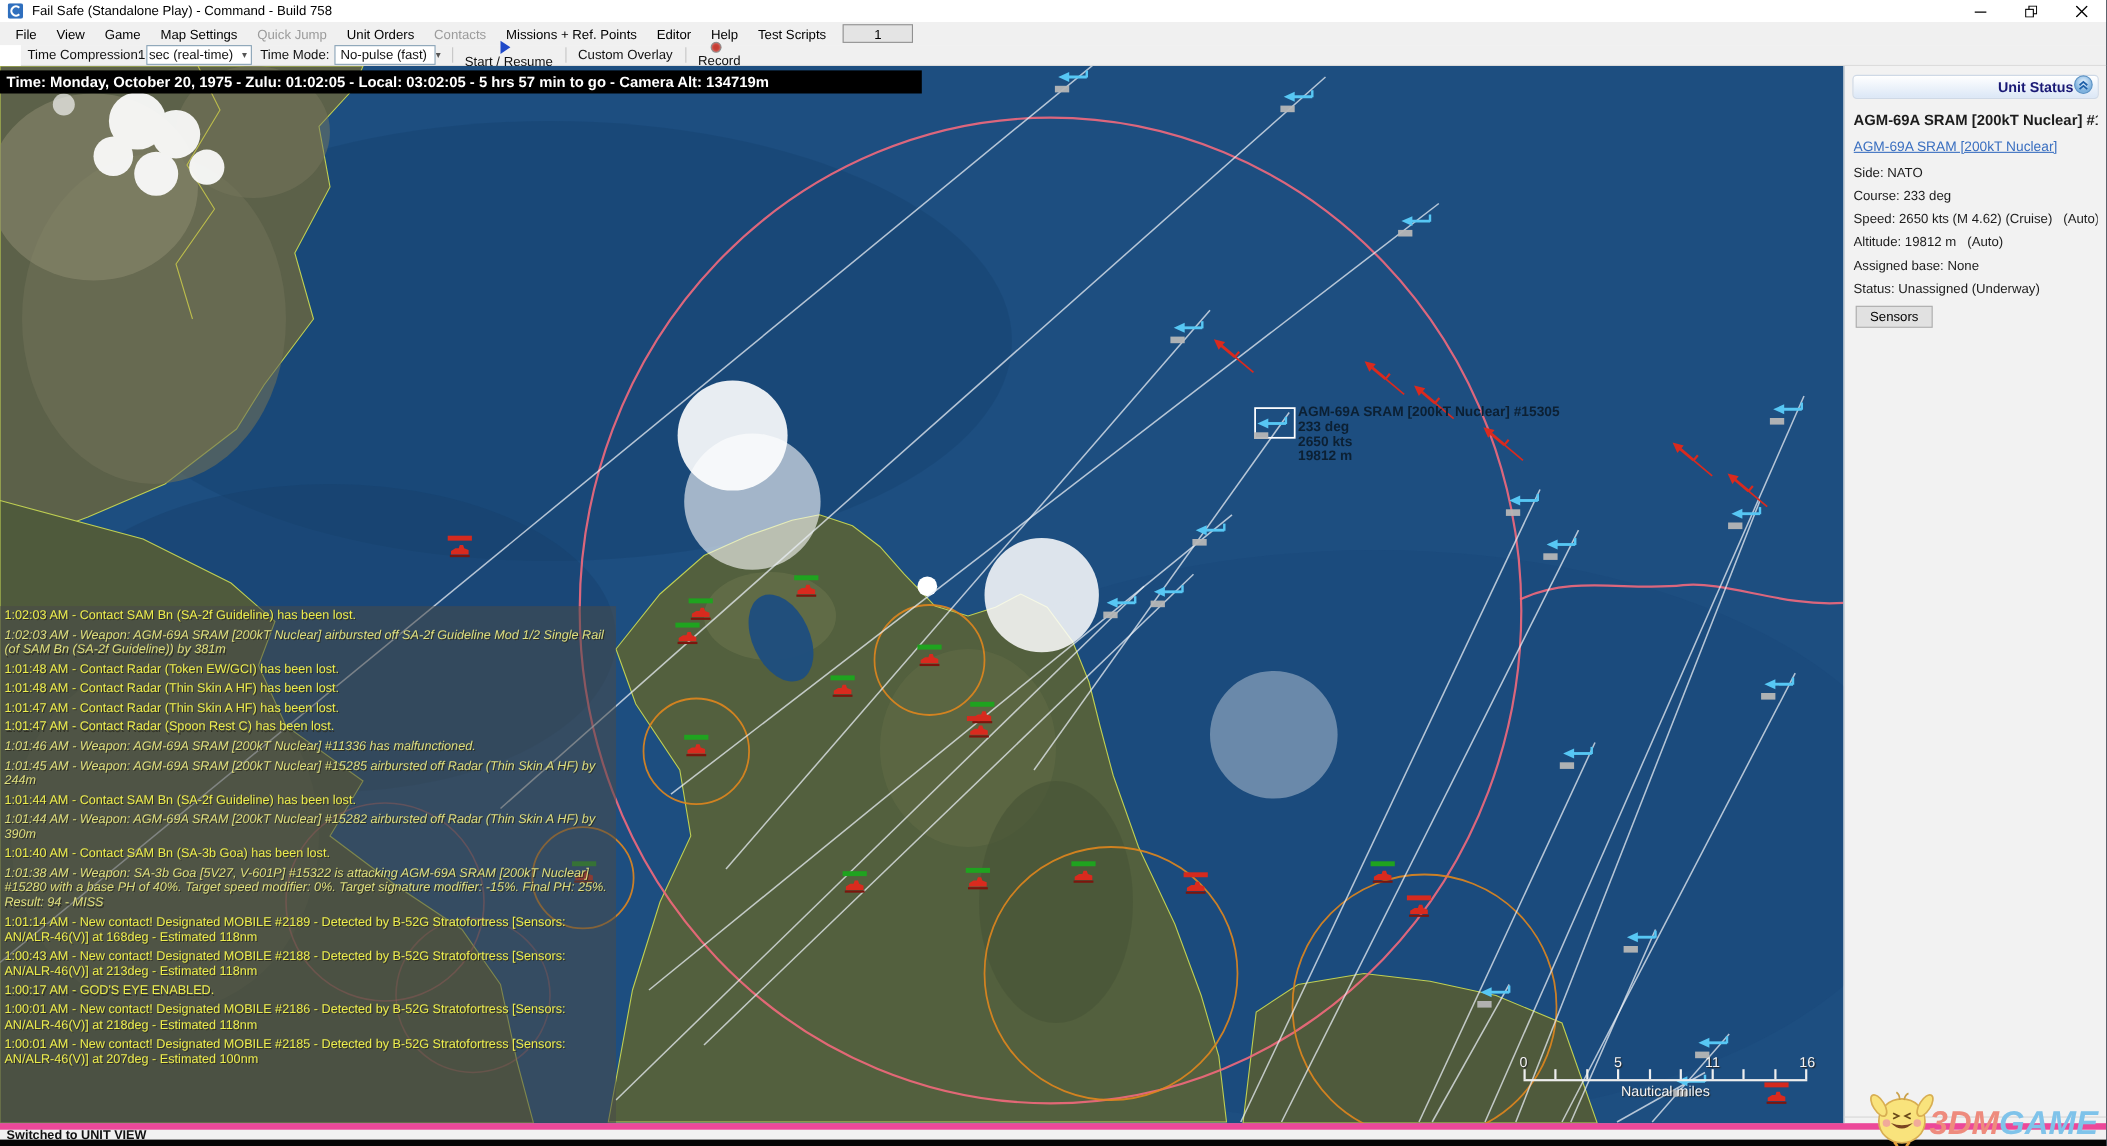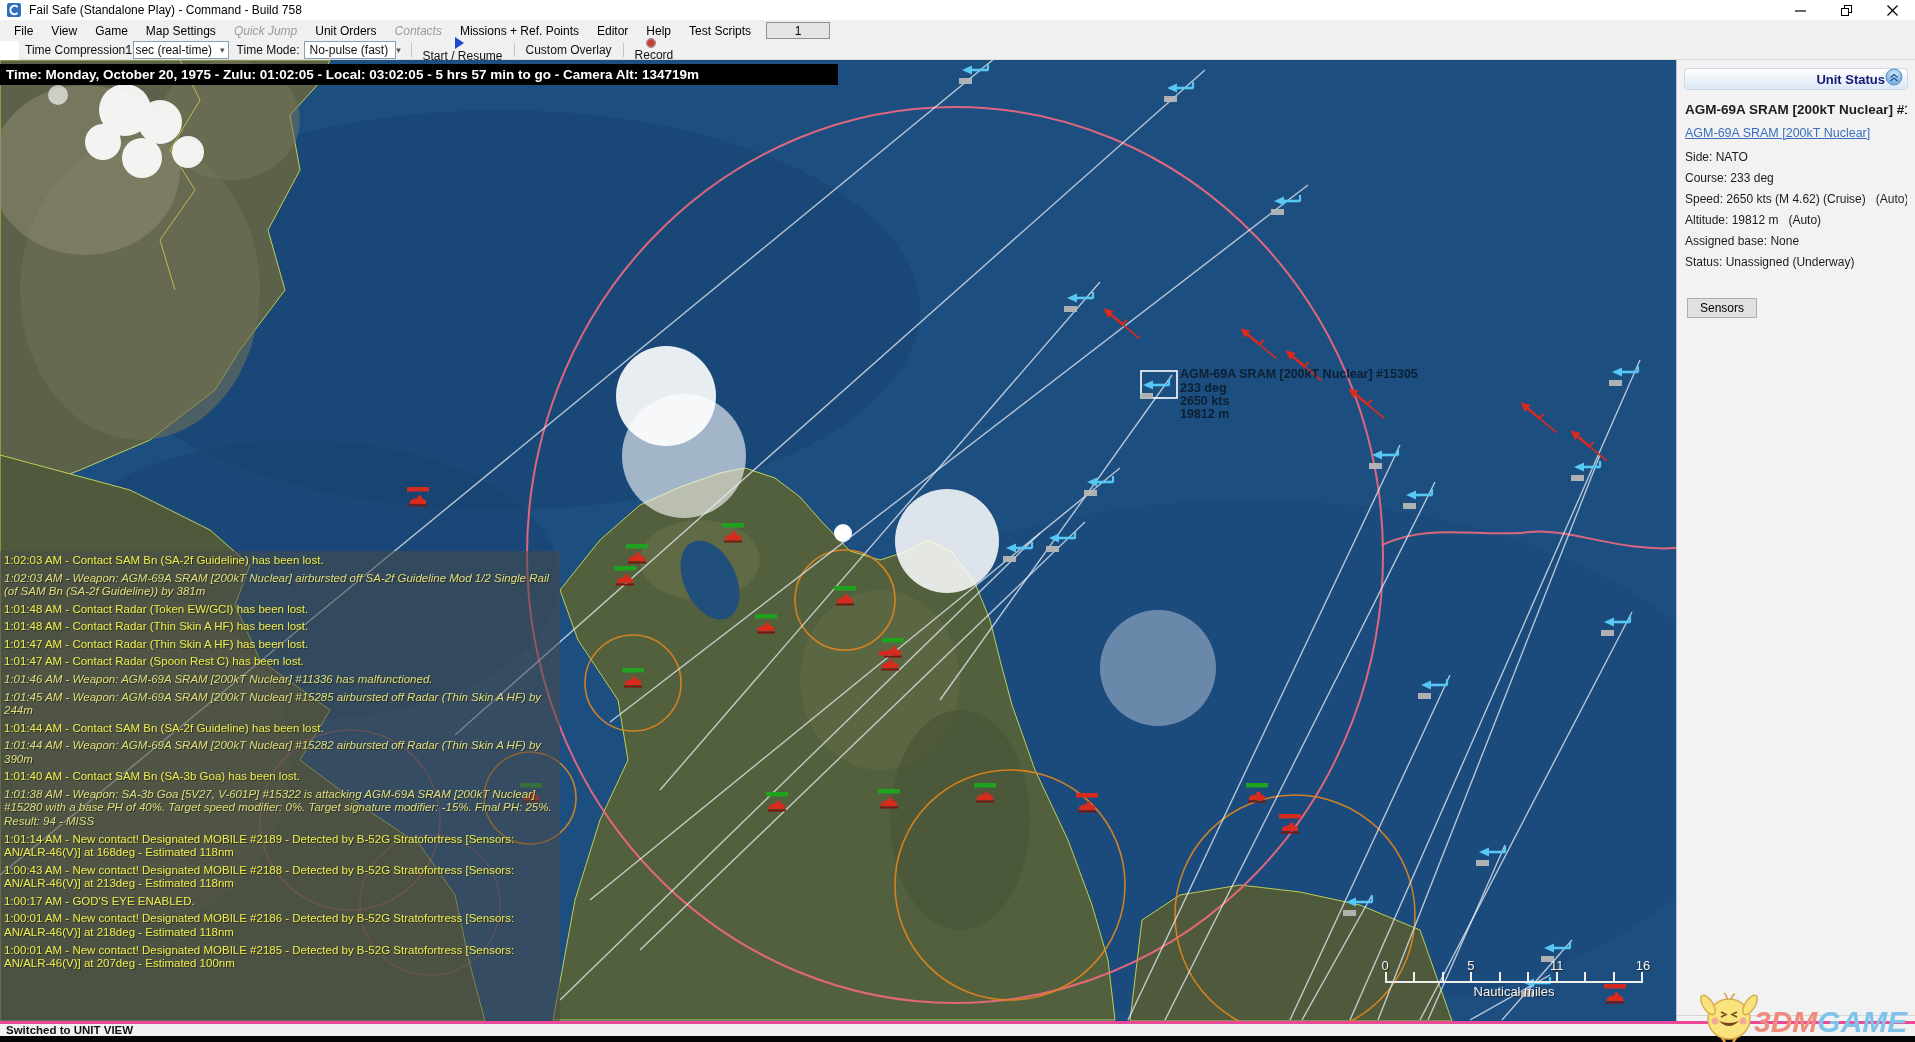--- a/index.html
+++ b/index.html
@@ -9,21 +9,21 @@
   
   .titlebar{height:20px;display:flex;align-items:center;background:#fff;color:#000;}
   .titlebar .appicon{margin:0 8px 0 7px;display:flex;align-items:center;}
   .titlebar .title{font-size:12px;flex:1;white-space:nowrap;}
   .wctl{display:flex;height:20px;}
   .wbtn{width:46px;display:flex;align-items:center;justify-content:center;}
 
   
   .menubar{height:21px;background:#f0f0f0;display:flex;align-items:center;padding-left:5px;font-size:12px;}
   .menu-item{padding:2px 9px;color:#000;}
-  .menu-item.disabled{color:#9b9b9b;font-style:italic;}
+  .menu-item.disabled{color:#9b9b9b;}
   .tsbox{width:64px;height:17px;border:1px solid #919191;background:#e4e4e4;display:flex;align-items:center;justify-content:center;font-size:12px;margin-left:6px;}
 
   
   .toolbar{height:19px;background:#f0f0f0;display:flex;align-items:center;font-size:12px;padding-left:6px;border-bottom:1px solid #dcdcdc;color:#111;margin-left:19px;}
   .tlabel{margin-right:4px;white-space:nowrap;}
   .combo{display:flex;align-items:center;justify-content:space-between;background:#fff;border:1px solid #86a0b4;height:18px;padding:0 3px 0 5px;margin-right:8px;white-space:nowrap;}
   .combo .chev{color:#555;font-size:9px;margin-left:8px;}
   .tsep{width:1px;height:14px;background:#c5c5c5;margin:0 7px;}
   .tbtn{display:flex;align-items:center;white-space:nowrap;padding:0 4px;flex-direction:column;}
   .play-tri{width:0;height:0;border-left:9px solid #1f49c8;border-top:6px solid transparent;border-bottom:6px solid transparent;margin-right:6px;}
@@ -49,25 +49,25 @@
   .scale-caption{text-align:center;font-size:13px;margin-top:1px;}
 
   
   .rightpanel{position:relative;width:239px;height:961px;background:#f2f2f2;border-left:1px solid #b9c4cc;}
   .panel-header{margin:8px 7px 0 7px;height:22px;border-radius:4px;background:linear-gradient(#ffffff,#dbe7f6);border:1px solid #cfd9e6;display:flex;align-items:center;padding:0 4px 0 8px;}
   .panel-header .ph-title{font-size:13px;font-weight:bold;color:#191975;flex:1;text-align:right;}
   .panel-body{padding:12px 8px 0 8px;color:#1c1c1c;}
   .pb-title{font-size:13.5px;font-weight:bold;white-space:nowrap;overflow:hidden;margin-bottom:9px;}
   .pb-link{font-size:12.5px;color:#3a6fc0;text-decoration:underline;white-space:nowrap;overflow:hidden;margin-bottom:10px;}
   .pb-field{font-size:12px;margin-bottom:7px;white-space:pre;overflow:hidden;}
-  .sensors-btn{margin-top:22px;margin-left:2px;font-size:12px;font-family:"Liberation Sans",sans-serif;background:#e1e1e1;border:1px solid #adadad;padding:2px 12px;}
+  .sensors-btn{margin-top:2px;margin-left:2px;font-size:12px;font-family:"Liberation Sans",sans-serif;background:#e1e1e1;border:1px solid #adadad;padding:2px 12px;}
   .panel-sep{position:absolute;left:0;right:0;top:955px;border-top:1px solid #d6d6d6;}
 
   
-  .statusbar{height:15px;background:#f1f1f1;border-top:3px solid #ec4899;display:flex;align-items:center;padding-left:6px;font-size:11.5px;font-weight:bold;color:#111;}
+  .statusbar{height:15px;background:#f1f1f1;border-top:6px solid #ec4899;display:flex;align-items:center;padding-left:6px;font-size:11.5px;font-weight:bold;color:#111;}
   .blackstrip{height:6px;background:#050505;}
 
   
   .watermark{position:absolute;left:1698px;top:983px;z-index:50;display:flex;align-items:flex-end;}
   .wm-text{font-size:30px;font-weight:bold;font-style:italic;letter-spacing:0px;line-height:1;margin-left:-6px;margin-bottom:6px;white-space:nowrap;}
 </style>
 </head>
 <body>
 
 <div id="window">

